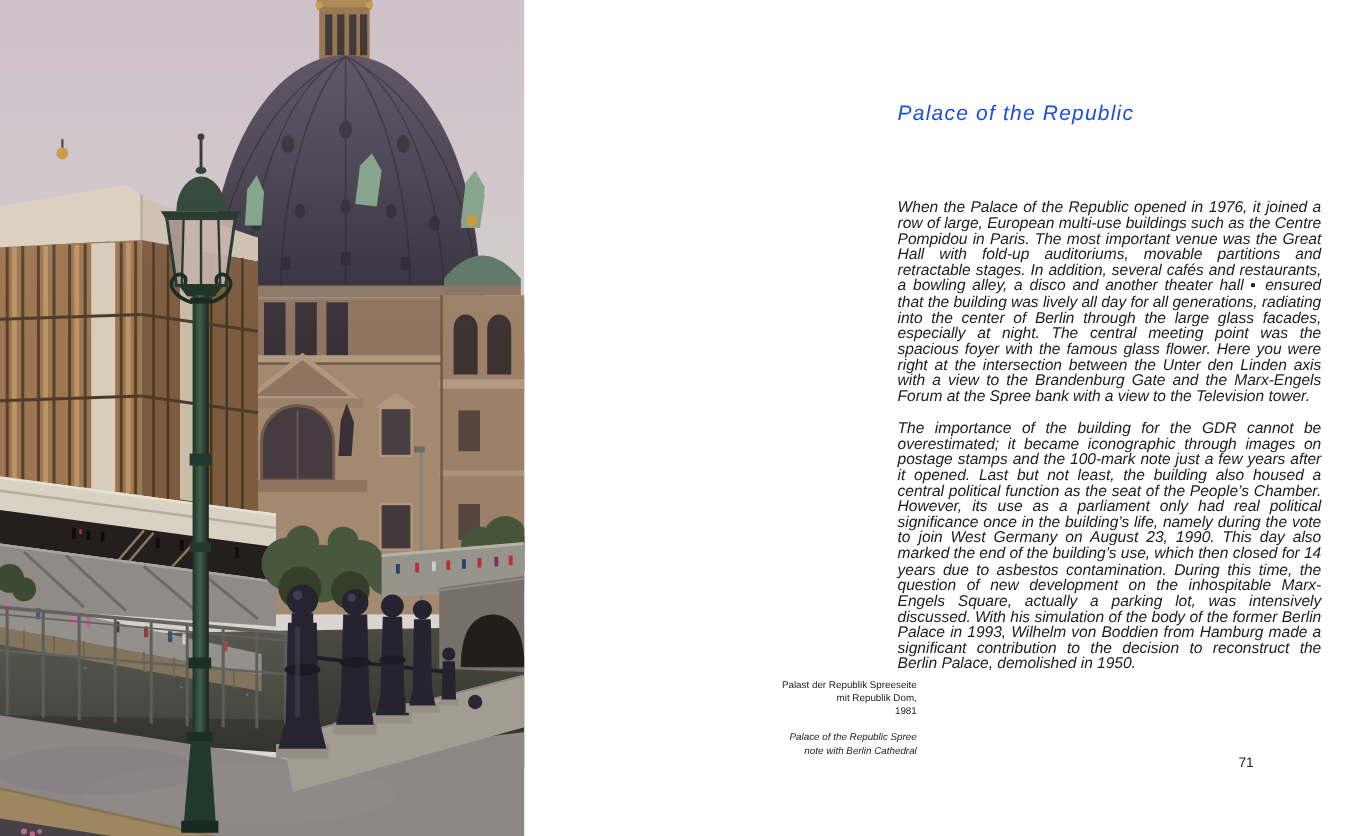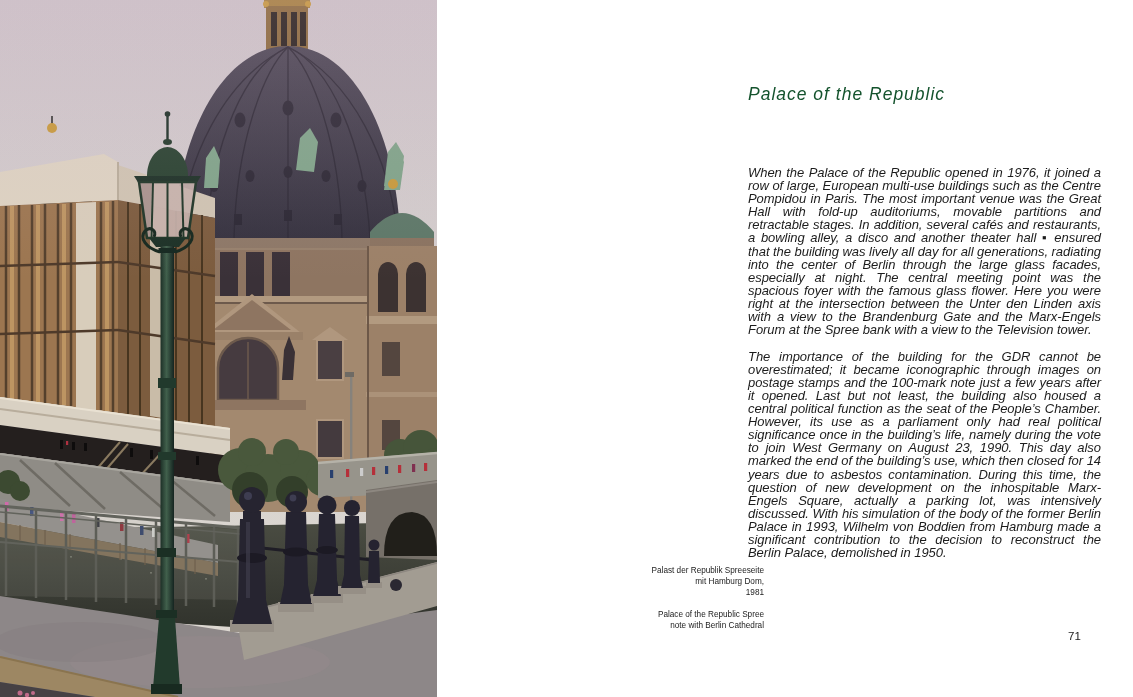--- a/index.html
+++ b/index.html
@@ -9,34 +9,34 @@
   }
   .photo{
     position:absolute;left:0;top:0;width:437px;height:697px;margin:0;
   }
   .photo svg{display:block;width:437px;height:697px;}
   .article{
     position:absolute;left:748px;top:84px;width:353px;color:#1b1b1b;
   }
   .article h1{
     margin:0 0 61px 0;font-size:17.5px;font-weight:400;font-style:italic;
-    letter-spacing:1px;color:#14532d;
+    letter-spacing:1px;color:#1d4ed8;
   }
   .article p{
     margin:0 0 13.5px 0;font-size:13px;line-height:13.1px;font-style:italic;
     text-align:justify;letter-spacing:-0.05px;color:#1c1c1c;
   }
   .caption{
     position:absolute;left:614px;top:566px;width:150px;font-size:8.2px;
     line-height:10.9px;color:#222;
   }
   .caption div{white-space:nowrap;text-align:right;}
-  .cap-en{margin-top:11px;}
+  .cap-en{margin-top:11px;font-style:italic;}
   .page-number{
-    position:absolute;left:1068px;top:630px;font-size:11.5px;color:#222;
+    position:absolute;left:1032px;top:630px;font-size:11.5px;color:#222;
   }
 </style>
 </head>
 <body>
 
 <div class="page">
 
   <figure class="photo">
     <svg viewBox="0 0 437 697" xmlns="http://www.w3.org/2000/svg">
       <defs>
@@ -426,21 +426,21 @@
         <rect x="151" y="684" width="31" height="10" fill="#182a20"></rect>
       </g>
 
       <rect x="0" y="0" width="437" height="280" fill="url(#toneGrad)"></rect>
     </svg>
   </figure>
 
   <div class="caption">
     <div>
       <div>Palast der Republik Spreeseite</div>
-      <div>mit Hamburg Dom,</div>
+      <div>mit Republik Dom,</div>
       <div>1981</div>
     </div>
     <div class="cap-en">
       <div>Palace of the Republic Spree</div>
       <div>note with Berlin Cathedral</div>
     </div>
   </div>
 
   <main class="article">
     <h1>Palace of the Republic</h1>

